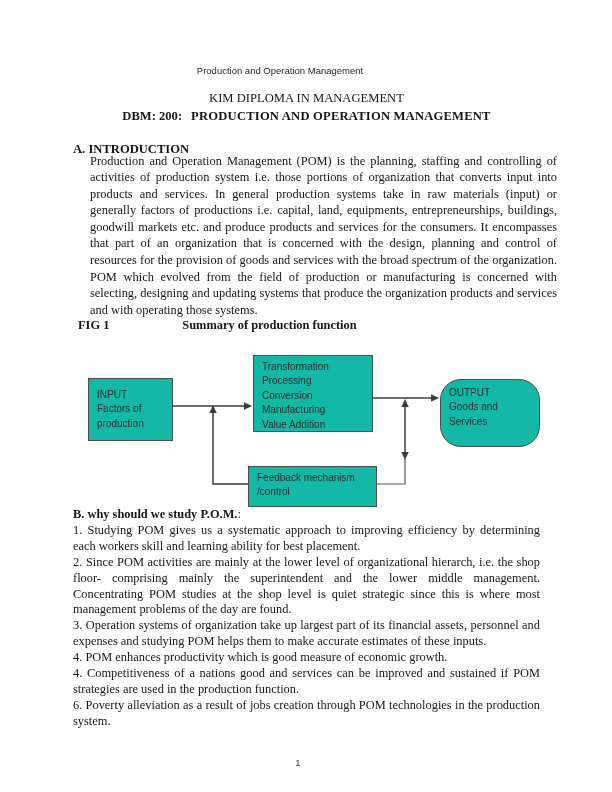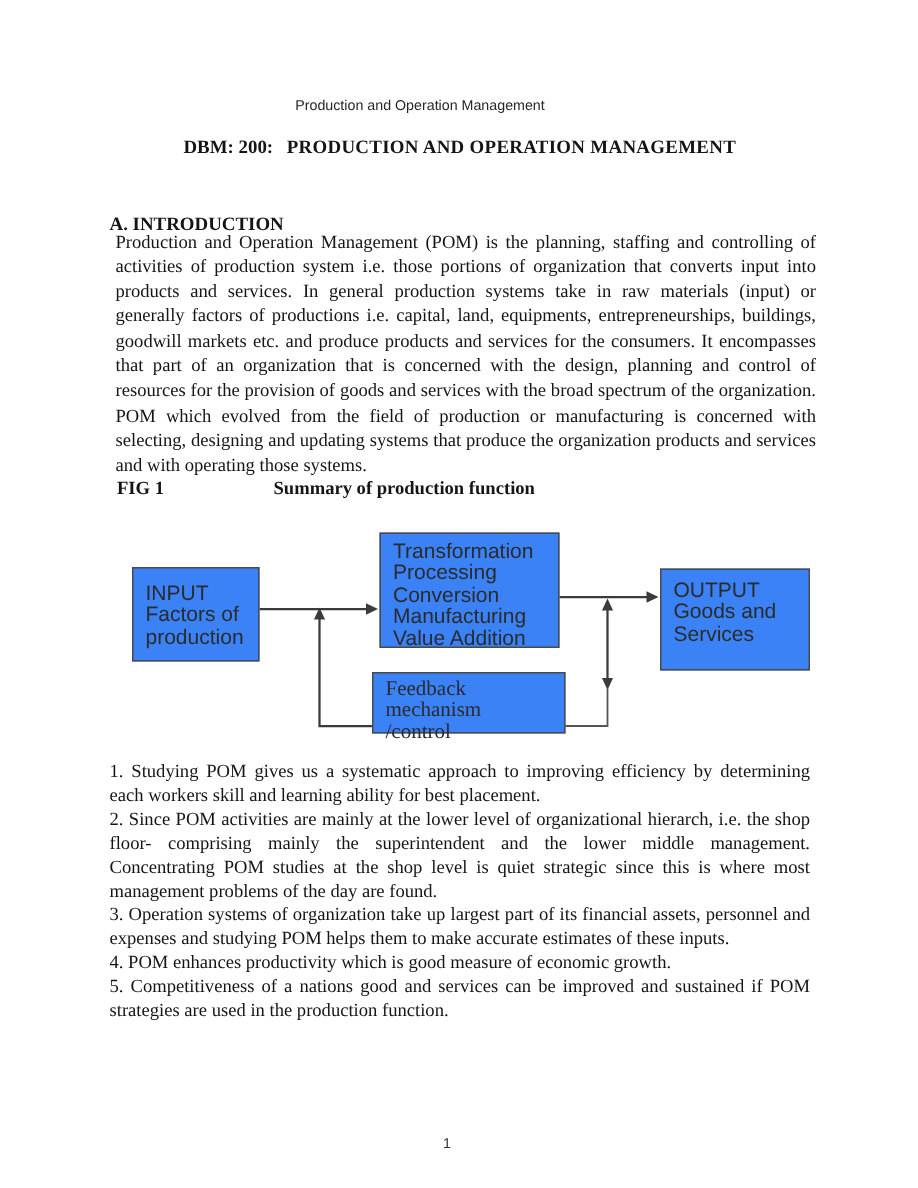--- a/index.html
+++ b/index.html
@@ -5,48 +5,49 @@
   html,body{margin:0;padding:0;background:#ffffff;}
   .page{position:relative;width:596px;height:792px;background:#fff;overflow:hidden;
         font-family:"Liberation Serif", serif;color:#151515;margin-top:30px;}
   .doc-header{position:absolute;top:35px;left:0;right:36px;text-align:center;
         font-family:"Liberation Sans", sans-serif;font-size:9.5px;color:#262626;}
   .title-block{position:absolute;top:60px;left:73px;width:467px;text-align:center;
         font-size:12.6px;line-height:17.6px;}
   .course-line .code{font-weight:bold;}
   .course-line .ctitle{font-weight:bold;margin-left:9px;letter-spacing:.2px;}
   .heading-a{position:absolute;top:112px;left:73px;font-size:12.6px;font-weight:bold;}
-  .para-a{position:absolute;top:122.5px;left:77px;width:467px;font-size:12.4px;
+  .para-a{position:absolute;top:122.5px;left:90px;width:467px;font-size:12.4px;
         line-height:16.6px;text-align:justify;}
   .fig-row{position:absolute;top:288px;left:78px;font-size:12.4px;font-weight:bold;}
   .fig-caption{margin-left:73px;text-align:center;}
   .diagram{position:absolute;top:310px;left:0;width:612px;height:170px;}
   .diagram svg{position:absolute;left:0;top:0;}
-  .dbox{position:absolute;box-sizing:border-box;border:1.5px solid #4a4a4a;background:#3b82f6;
-        font-family:"Liberation Sans", sans-serif;font-size:14px;line-height:14.4px;
+  .dbox{position:absolute;box-sizing:border-box;border:1.5px solid #4a4a4a;background:#14b8a6;
+        font-family:"Liberation Sans", sans-serif;font-size:10px;line-height:14.4px;
         color:#2b2b2b;white-space:pre-line;padding:4px 4px 0 8px;}
   .box-input{left:88px;top:38px;width:85px;height:63px;padding-top:9px;}
   .box-process{left:253px;top:15px;width:120px;height:77px;}
-  .box-output{left:440px;top:39px;width:100px;height:68px;padding-top:6px;}
-  .box-feedback{left:248px;top:108px;width:129px;height:41px;font-family:Liberation Serif, serif;}
+  .box-output{left:440px;top:39px;width:100px;height:68px;padding-top:6px;border-radius:21px;}
+  .box-feedback{left:248px;top:126px;width:129px;height:41px;}
   .section-b{position:absolute;top:477px;left:73px;width:467px;font-size:12.4px;
         line-height:15.9px;text-align:justify;}
   .heading-b{font-weight:bold;}
   .heading-b .colon{font-weight:normal;}
   .page-number{position:absolute;top:727px;left:0;right:0;text-align:center;
         font-family:"Liberation Sans", sans-serif;font-size:9.5px;color:#333;}
 </style>
 </head>
 <body>
 
 <div class="page">
 
   <div class="doc-header">Production and Operation Management</div>
 
   <div class="title-block">
+    <div>KIM DIPLOMA IN MANAGEMENT</div>
     <div class="course-line">
       <span class="code">DBM: 200:</span><span class="ctitle">PRODUCTION AND OPERATION MANAGEMENT</span>
     </div>
   </div>
 
   <div class="heading-a">A. INTRODUCTION</div>
 
   <div class="para-a">Production and Operation Management (POM) is the planning, staffing and controlling of activities of production system i.e. those portions of organization that converts input into products and services. In general production systems take in raw materials (input) or generally factors of productions i.e. capital, land, equipments, entrepreneurships, buildings, goodwill markets etc. and produce products and services for the consumers. It encompasses that part of an organization that is concerned with the design, planning and control of resources for the provision of goods and services with the broad spectrum of the organization. POM which evolved from the field of production or manufacturing is concerned with selecting, designing and updating systems that produce the organization products and services and with operating those systems.</div>
 
   <div class="fig-row">
@@ -79,22 +80,24 @@
 Manufacturing
 Value Addition</div>
     <div class="dbox box-output">OUTPUT
 Goods and
 Services</div>
     <div class="dbox box-feedback">Feedback mechanism
 /control</div>
   </div>
 
   <div class="section-b">
+    <div class="heading-b"><span>B. why should we study P.O.M.</span><span class="colon">:</span></div>
     <div>1. Studying POM gives us a systematic approach to improving efficiency by determining each workers skill and learning ability for best placement.</div>
     <div>2. Since POM activities are mainly at the lower level of organizational hierarch, i.e. the shop floor- comprising mainly the superintendent and the lower middle management. Concentrating POM studies at the shop level is quiet strategic since this is where most management problems of the day are found.</div>
     <div>3. Operation systems of organization take up largest part of its financial assets, personnel and expenses and studying POM helps them to make accurate estimates of these inputs.</div>
     <div>4. POM enhances productivity which is good measure of economic growth.</div>
-    <div>5. Competitiveness of a nations good and services can be improved and sustained if POM strategies are used in the production function.</div>
+    <div>4. Competitiveness of a nations good and services can be improved and sustained if POM strategies are used in the production function.</div>
+    <div>6. Poverty alleviation as a result of jobs creation through POM technologies in the production system.</div>
   </div>
 
   <div class="page-number">1</div>
 
 </div>
 
 </body></html>

